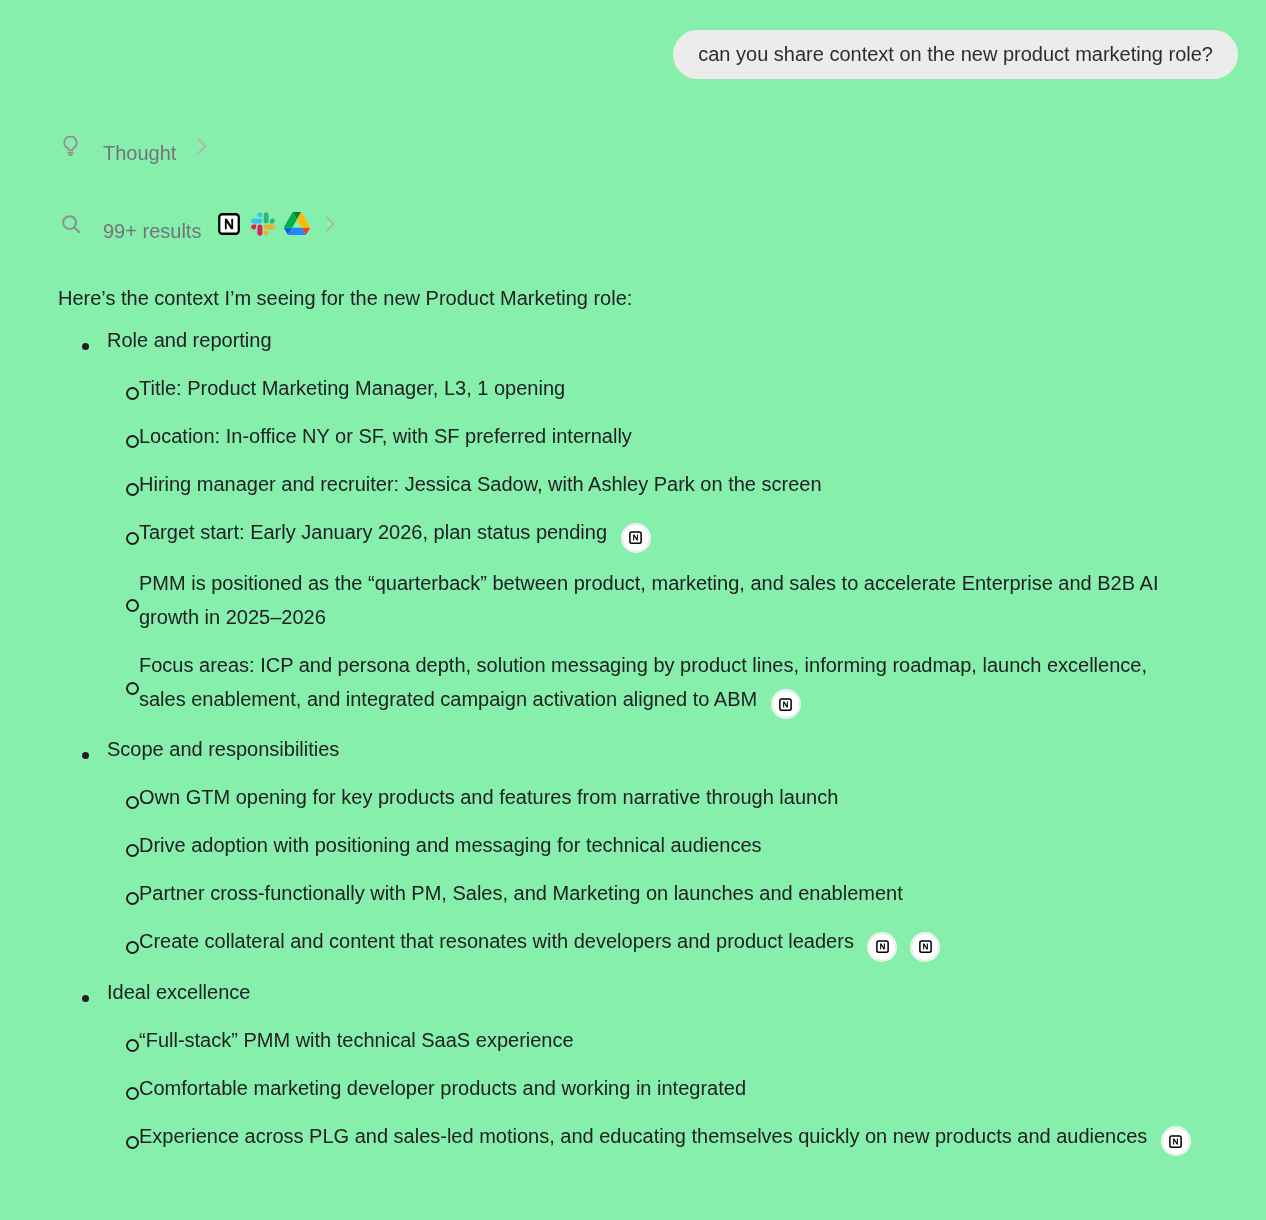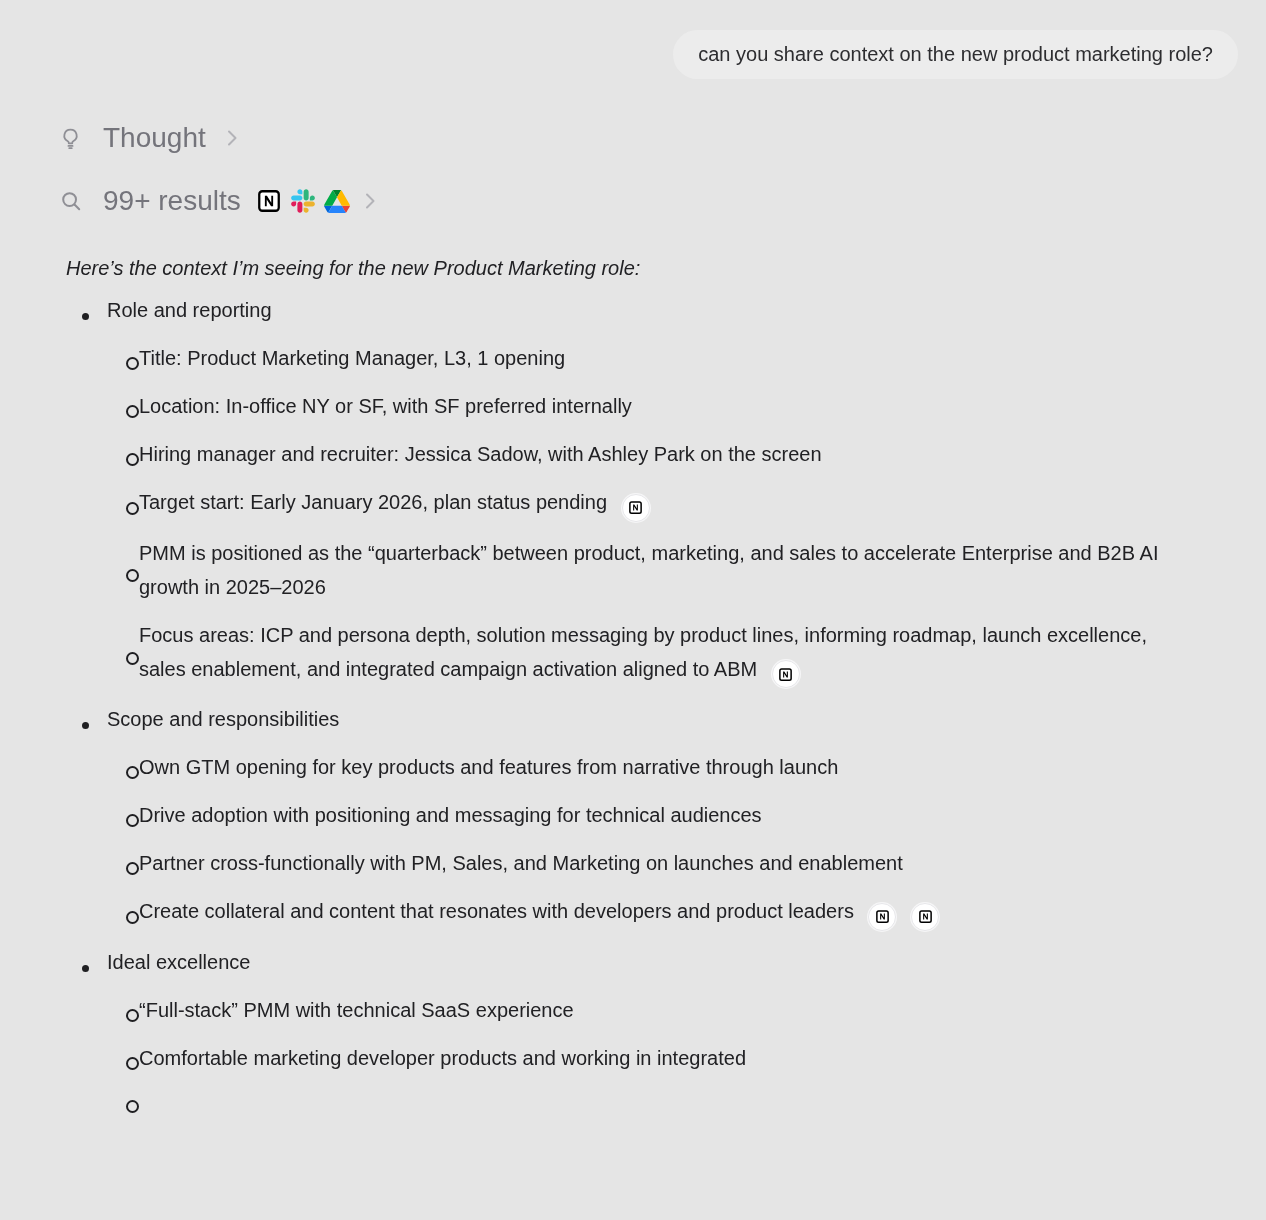--- a/index.html
+++ b/index.html
@@ -8,21 +8,21 @@
     background: #ffffff;
     font-family: "Liberation Sans", sans-serif;
     color: var(--body-text, #212124);
   }
   .page {
     position: relative;
     width: 1266px;
     min-height: 1220px;
     box-sizing: border-box;
     padding: 30px 28px 20px 58px;
-    background: #e5e5e5;
+    background: #86efac;
   }
   
   .user-row {
     display: flex;
     justify-content: flex-end;
     margin-bottom: 46px;
   }
   .bubble {
     background: var(--user-bubble-bg, #ececec);
     border-radius: 26px;
@@ -43,24 +43,25 @@
   .tool-ic {
     width: 25px;
     height: 25px;
     display: flex;
     align-items: center;
     justify-content: center;
     margin-right: 20px;
     flex: none;
   }
   .tool-label {
-    font-size: 28px;
+    font-size: 20px;
     line-height: 26px;
     color: var(--muted-text, #74747b);
     margin-right: 15px;
+    margin-top: 15px;
   }
   .src-ic {
     display: flex;
     align-items: center;
     justify-content: center;
     margin-right: 9px;
     flex: none;
   }
   .chev {
     display: flex;
@@ -68,22 +69,21 @@
     margin-left: 4px;
     flex: none;
   }
   
   .message {
     font-size: 20px;
     line-height: 34px;
     color: var(--body-text, #212124);
   }
   .intro {
-    margin: 0 0 8px 8px;
-    font-style: italic;
+    margin: 0 0 8px 0;
   }
   .li {
     display: flex;
     align-items: center;
     margin-bottom: 14px;
   }
   .marker { flex: none; }
   .dot {
     width: 7px;
     height: 7px;
@@ -296,19 +296,27 @@
     <span class="li-text">“Full-stack” PMM with technical SaaS experience</span>
   </div>
 
   <div class="li l2">
     <span class="marker ring"></span>
     <span class="li-text">Comfortable marketing developer products and working in integrated</span>
   </div>
 
   <div class="li l2">
     <span class="marker ring"></span>
+    <span class="li-text">Experience across PLG and sales-led motions, and educating themselves quickly on new products and audiences
+  <span class="src-badge">
+                  <svg width="15" height="15" viewBox="0 0 24 24">
+                    <rect x="3" y="3" width="18" height="18" rx="2.8" fill="#ffffff" stroke="#000000" stroke-width="2.4"></rect>
+                    <path fill="#000000" d="M8.2 16.8V7.2h1.9l4 6.3V7.2h1.7v9.6h-1.9l-4-6.3v6.3z"></path>
+                  </svg>
+                </span>
+</span>
   </div>
 </div>
   </div>
 </div>
   </div>
 
 </div>
 
 </body></html>

